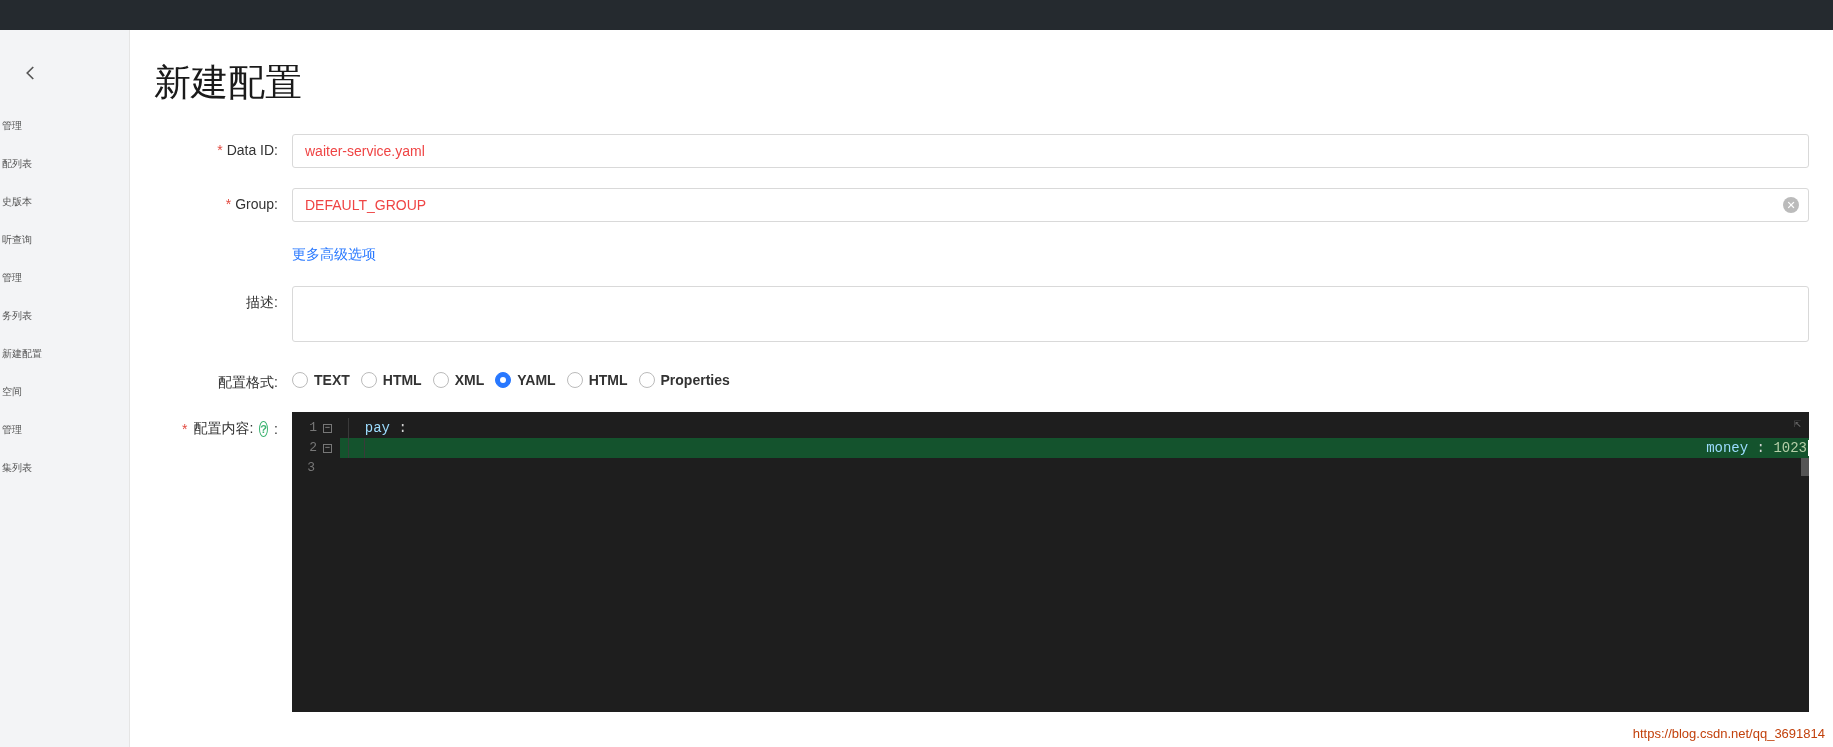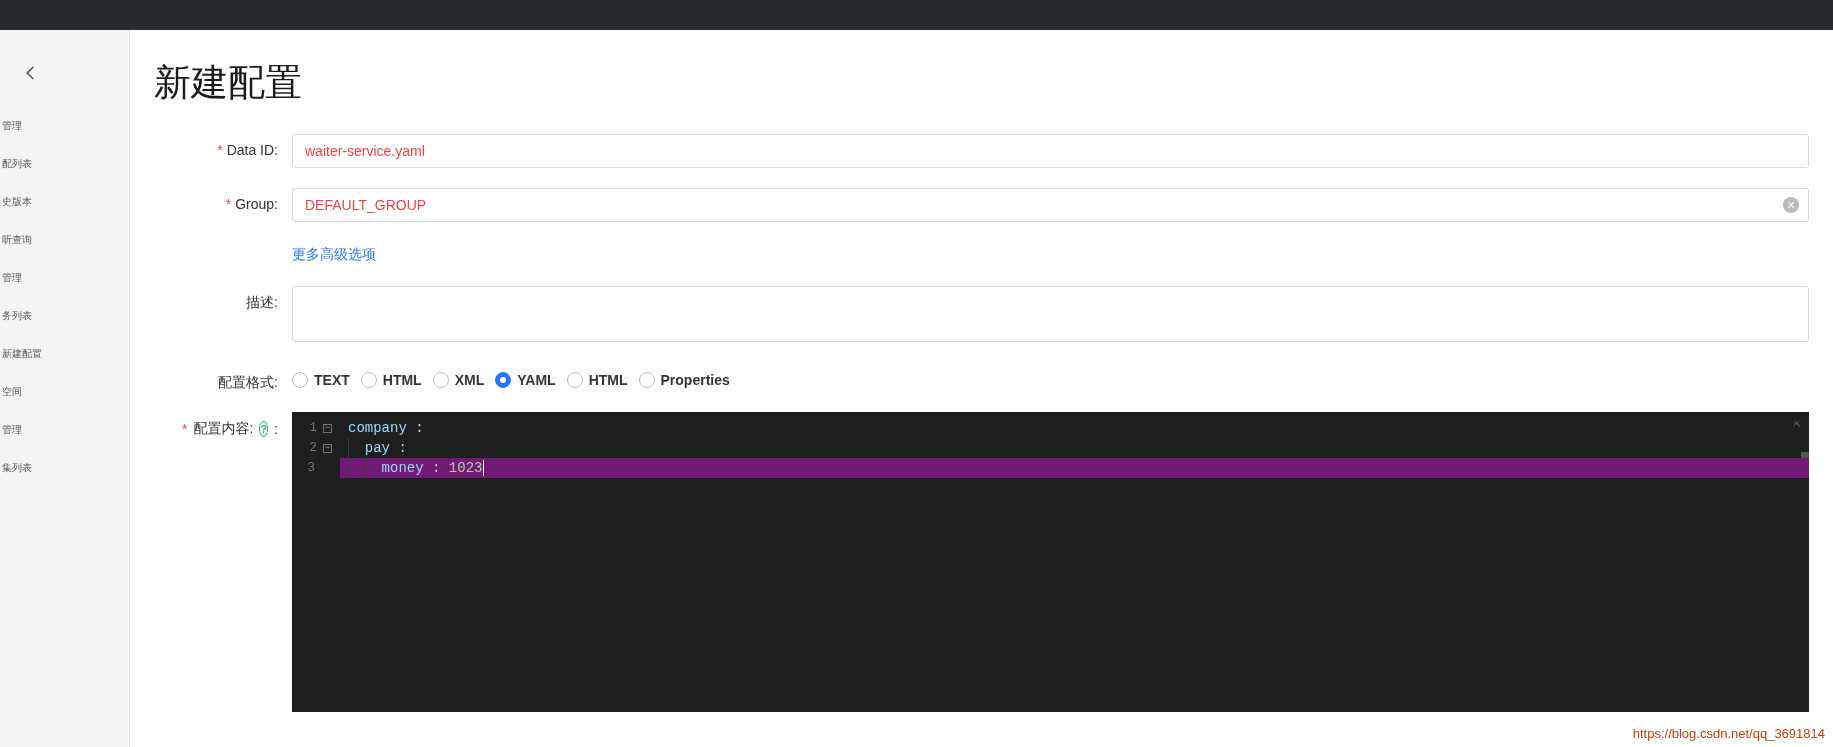--- a/index.html
+++ b/index.html
@@ -29,21 +29,21 @@
   .radio-opt.selected .radio-circle::after { content: ""; width: 6px; height: 6px; background: #fff; border-radius: 50%; }
   .help-icon { display: inline-flex; width: 16px; height: 16px; border: 1.5px solid #3cb371; color: #3cb371; border-radius: 50%; font-size: 11px; font-weight: 700; align-items: center; justify-content: center; margin: 0 4px; }
   .label-with-help { display: flex; align-items: center; justify-content: flex-end; gap: 2px; }
   .editor { background: #1e1e1e; color: #d4d4d4; font-family: Consolas, "Courier New", monospace; font-size: 14px; position: relative; height: 300px; border-radius: 0; }
   .editor-inner { display: flex; height: 100%; }
   .gutter { width: 48px; background: #1e1e1e; color: #777; text-align: right; padding: 6px 8px 0 0; user-select: none; }
   .gutter-line { height: 20px; line-height: 20px; font-size: 13px; display: flex; justify-content: flex-end; align-items: center; gap: 6px; }
   .fold { width: 9px; height: 9px; border: 1px solid #777; display: inline-flex; align-items: center; justify-content: center; font-size: 9px; line-height: 7px; color: #aaa; }
   .code-body { flex: 1; padding-top: 6px; position: relative; }
   .code-line { height: 20px; line-height: 20px; white-space: pre; padding-left: 8px; position: relative; }
-  .code-line.active { background: #701a75; }
+  .code-line.active { background: #14532d; text-align: right; }
   .indent-guide { position: absolute; top: 0; bottom: 0; width: 0; border-left: 1px solid #3a3a3a; }
   .tok-key { color: #9cdcfe; }
   .tok-punct { color: #d4d4d4; }
   .tok-num { color: #b5cea8; }
   .caret { display: inline-block; width: 1px; height: 16px; background: #fff; vertical-align: middle; margin-left: 1px; }
   .editor-right-marker { position: absolute; right: 0; top: 40px; height: 24px; width: 8px; background: #555; }
   .editor-top-corner { position: absolute; right: 8px; top: 4px; color: #666; font-size: 12px; }
   .watermark { position: fixed; right: 8px; bottom: 6px; font-size: 13px; color: #c2410c; font-family: Arial, sans-serif; }
 </style>
 </head>
@@ -156,21 +156,20 @@
                 <div class="gutter-line">
                   <span>2</span>
                   <span class="fold">−</span>
                 </div>
                 <div class="gutter-line">
                   <span>3</span>
                   <span style="width: 11px; display: inline-block;"></span>
                 </div>
               </div>
             <div class="code-body" id="code-body">
-                <div class="code-line"><span class="tok-key">company</span><span class="tok-punct"> :</span></div>
                 <div class="code-line"><span class="indent-guide" style="left: 8px;"></span>  <span class="tok-key">pay</span><span class="tok-punct"> :</span></div>
                 <div class="code-line active"><span class="indent-guide" style="left: 8px;"></span><span class="indent-guide" style="left: 24px;"></span>    <span class="tok-key">money</span><span class="tok-punct"> : </span><span class="tok-num">1023</span><span class="caret"></span></div>
               </div>
           </div>
         </div>
       </div>
     </div>
 
   </main>
 </div>

